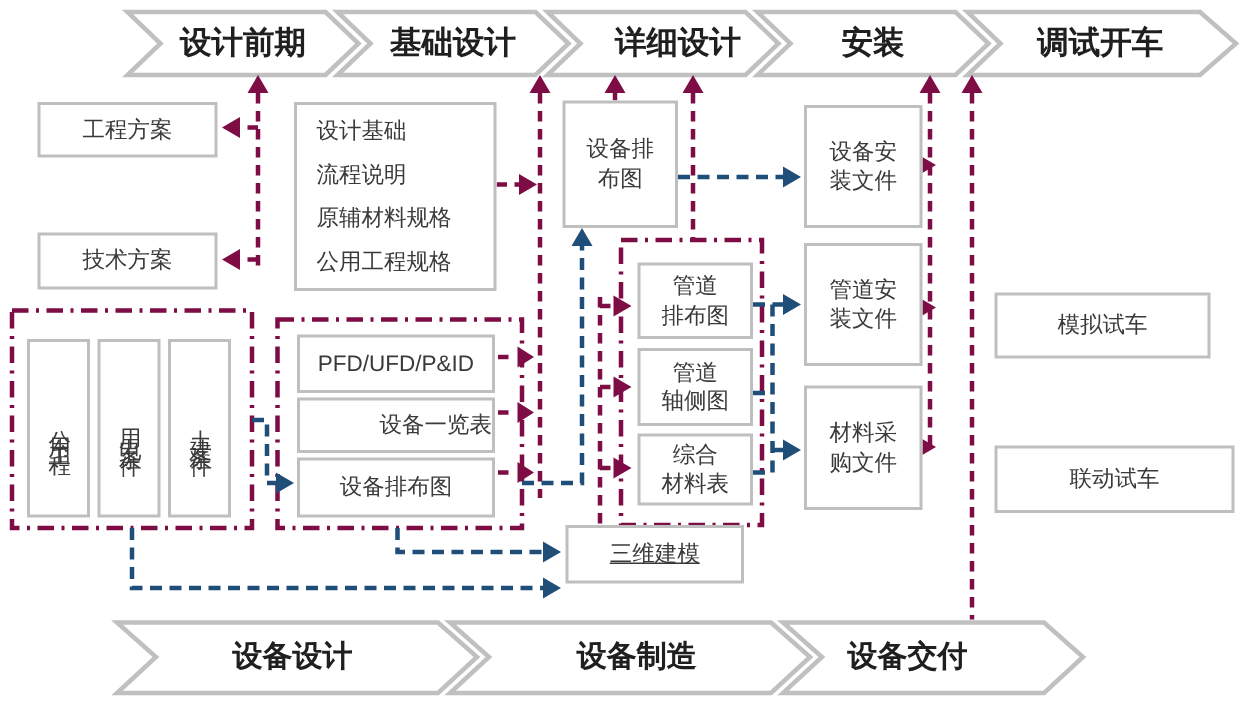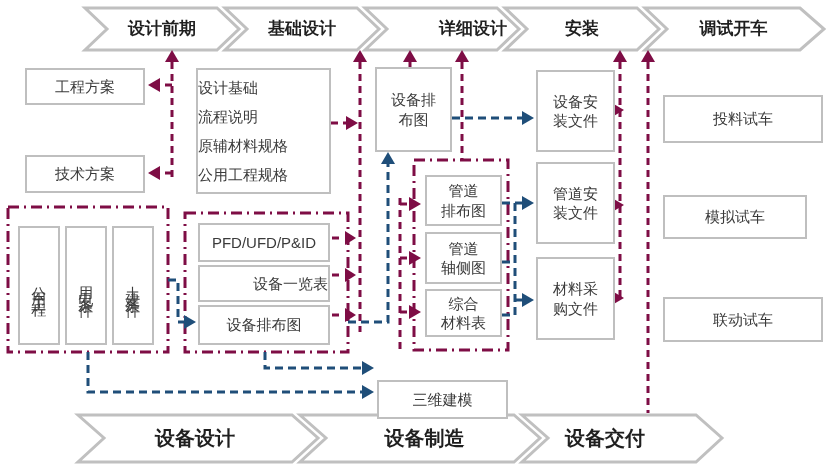--- a/index.html
+++ b/index.html
@@ -4,27 +4,27 @@
 <style>
   html,body{margin:0;padding:0;background:#fff;}
   #stage{position:relative;width:828px;height:468px;background:#fff;overflow:hidden;
          font-family:"Liberation Sans","DejaVu Sans",sans-serif;}
   #wires{position:absolute;left:0;top:0;z-index:1;}
   .bx{position:absolute;z-index:2;box-sizing:border-box;background:#fff;
       border:2.5px solid #bfbfbf;display:flex;flex-direction:column;
       align-items:center;justify-content:center;text-align:center;
       font-size:15px;line-height:1.3;color:#3a3a3a;}
   .bold{font-weight:normal;}
-  .list{align-items:flex-start;text-align:left;}
+  .list{align-items:flex-start;padding-left:13px;text-align:left;}
   .list div{line-height:29px;white-space:nowrap;}
   .vbx{writing-mode:vertical-rl;text-orientation:upright;letter-spacing:6px;
        flex-direction:row;font-size:15px;}
   .phase{position:absolute;z-index:3;text-align:center;font-weight:bold;
          color:#1f1f1f;white-space:nowrap;}
-  .phase.top{top:8px;height:42px;line-height:42px;font-size:17px;}
+  .phase.top{top:8px;height:42px;line-height:42px;font-size:21px;}
   .phase.bot{top:415px;height:47px;line-height:47px;font-size:20px;}
 </style>
 </head>
 <body>
 
 <div id="stage">
 
   <svg id="wires" width="828" height="468" viewBox="0 0 828 468">
 
     <g fill="#ffffff" stroke="#c0c0c0" stroke-width="3" stroke-linejoin="miter">
@@ -104,21 +104,21 @@
       <polygon points="534,118 522,111 522,125"></polygon>
       <polygon points="534,203 522,196 522,210"></polygon>
       <polygon points="534,300 522,293 522,307"></polygon>
       <polygon points="374,368 362,361 362,375"></polygon>
       <polygon points="374,392 362,385 362,399"></polygon>
     </g>
   </svg>
 
   <div class="phase top" style="left:97px;width:130px;">设计前期</div>
   <div class="phase top" style="left:237px;width:130px;">基础设计</div>
-  <div class="phase top" style="left:377px;width:130px;text-align:right;">详细设计</div>
+  <div class="phase top" style="left:387px;width:130px;">详细设计</div>
   <div class="phase top" style="left:517px;width:130px;">安装</div>
   <div class="phase top" style="left:660px;width:147px;">调试开车</div>
 
   <div class="phase bot" style="left:90px;width:210px;">设备设计</div>
   <div class="phase bot" style="left:322px;width:205px;">设备制造</div>
   <div class="phase bot" style="left:510px;width:190px;">设备交付</div>
 
   <div class="bx" style="left:25px;top:68px;width:120px;height:37px;">
     <div>工程方案</div>
   </div>
@@ -170,27 +170,24 @@
   </div>
   <div class="bx bold" style="left:536px;top:162px;width:79px;height:82px;">
     <div>管道安</div>
     <div>装文件</div>
   </div>
   <div class="bx bold" style="left:536px;top:257px;width:79px;height:83px;">
     <div>材料采</div>
     <div>购文件</div>
   </div>
 
-  <div class="bx bold" style="left:663px;top:95px;width:160px;height:48px;">
-    <div>投料试车</div>
-  </div>
   <div class="bx bold" style="left:663px;top:195px;width:144px;height:44px;">
     <div>模拟试车</div>
   </div>
   <div class="bx bold" style="left:663px;top:297px;width:160px;height:45px;">
     <div>联动试车</div>
   </div>
 
-  <div class="bx" style="left:377px;top:380px;width:131px;height:39px;">
+  <div class="bx" style="left:377px;top:350px;width:119px;height:39px;text-decoration:underline;">
     <div>三维建模</div>
   </div>
 
 </div>
 
 </body></html>

